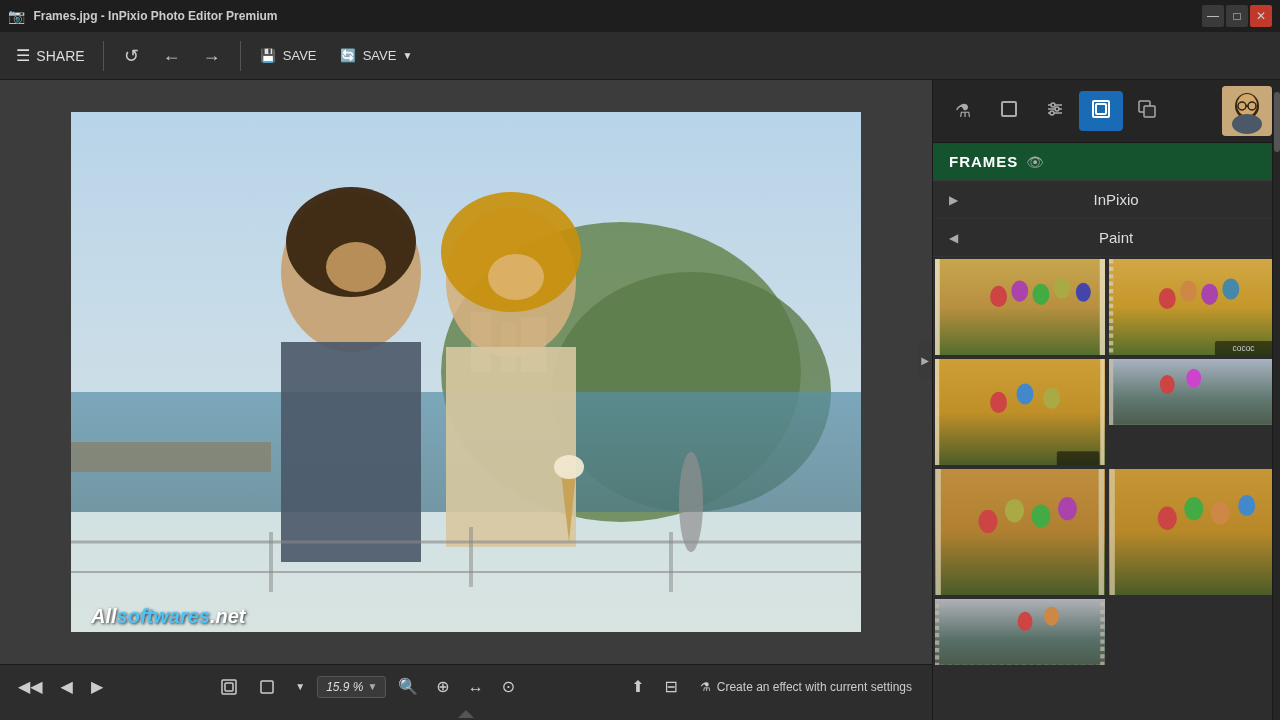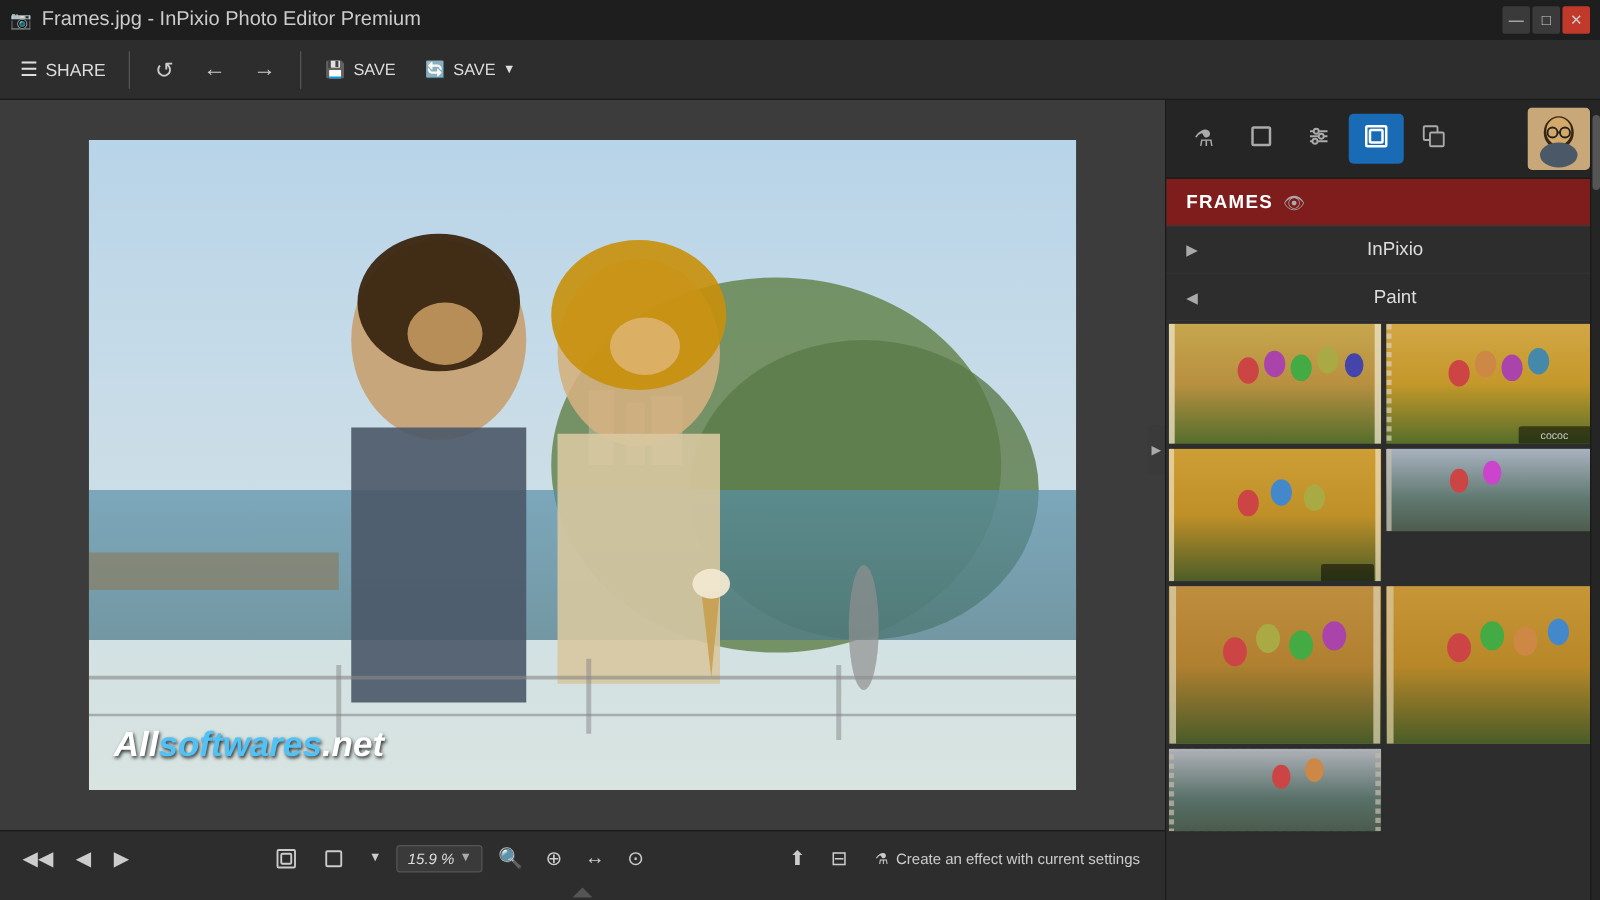--- a/index.html
+++ b/index.html
@@ -15,21 +15,22 @@
       padding: 0 8px;
       flex-shrink: 0;
     }
     .title-bar-left {
       display: flex;
       align-items: center;
       gap: 8px;
     }
     .title-bar-title {
       color: #ccc;
-      font-size: 16px;
+      font-size: 12px;
+      font-weight: bold;
     }
     .title-bar-controls {
       display: flex;
       gap: 2px;
     }
     .title-btn {
       width: 22px; height: 22px;
       background: #3a3a3a;
       border: none;
       color: #ccc;
@@ -113,24 +114,24 @@
     }
     .main-image-inner {
       width: 100%; height: 100%;
       background:
         radial-gradient(ellipse at 30% 40%, rgba(139,90,43,0.8) 0%, transparent 40%),
         radial-gradient(ellipse at 60% 35%, rgba(180,140,80,0.6) 0%, transparent 35%),
         linear-gradient(180deg, #87ceeb 0%, #a8d4e8 25%, #6a9f5a 55%, #5a8a4a 65%, #8b7a3a 80%, #6b5a2a 100%);
     }
     .watermark {
       position: absolute;
-      bottom: 20px;
+      bottom: 4px;
       left: 20px;
       color: #fff;
-      font-size: 28px;
+      font-size: 20px;
       font-weight: 600;
       text-shadow: 1px 1px 3px rgba(0,0,0,0.8);
       font-style: italic;
     }
     .watermark span {
       color: #4fc3f7;
     }
 
     
     .bottom-toolbar {
@@ -228,21 +229,21 @@
     }
     .panel-content::-webkit-scrollbar { width: 6px; }
     .panel-content::-webkit-scrollbar-track { background: #2d2d2d; }
     .panel-content::-webkit-scrollbar-thumb { background: #555; border-radius: 3px; }
 
     
     .frames-header {
       display: flex;
       align-items: center;
       padding: 10px 16px;
-      background: #7f1d1d;
+      background: #14532d;
       border-bottom: 1px solid #3a3a3a;
     }
     .frames-label {
       color: #fff;
       font-size: 15px;
       font-weight: 600;
       letter-spacing: 1px;
     }
     .eye-icon {
       color: #aaa; margin-left: 8px; font-size: 14px;

